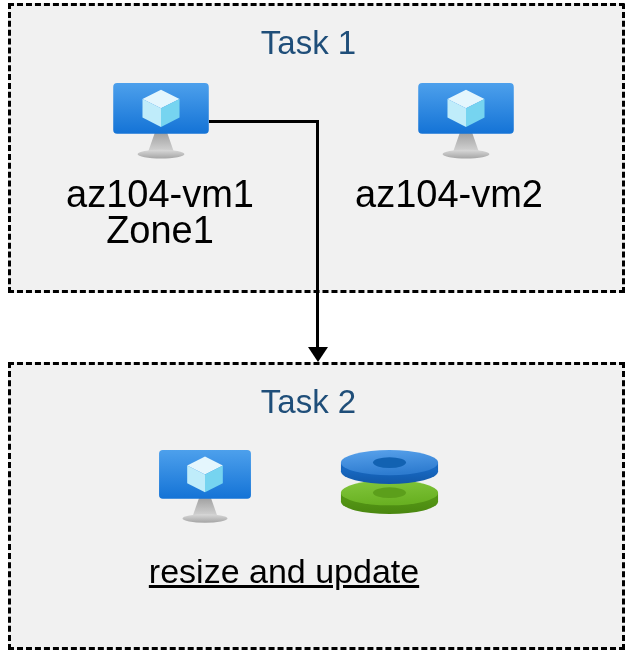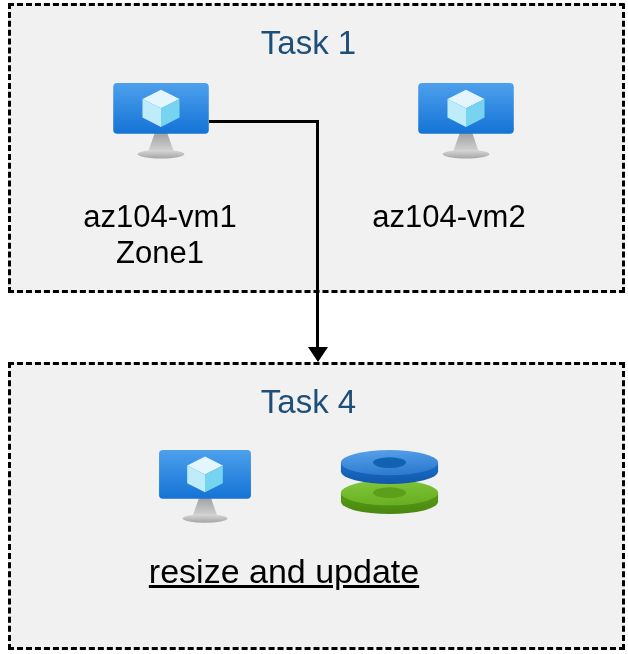--- a/index.html
+++ b/index.html
@@ -22,21 +22,21 @@
   }
   .task1-title{top:24px;}
   .task2-title{top:383px;}
   .icon{position:absolute;}
   .vm1-icon{left:112px;top:83px;width:98px;height:78px;}
   .vm2-icon{left:417px;top:83px;width:98px;height:78px;}
   .task2-vm-icon{left:158px;top:450px;width:94px;height:75px;}
   .disks-icon{left:339px;top:447px;width:101px;height:72px;}
   .vm-label{
     position:absolute;width:250px;text-align:center;
-    font-size:31px;line-height:36px;color:var(--label-text,#000);margin-top:23px;
+    font-size:38px;line-height:36px;color:var(--label-text,#000);
   }
   .vm1-label{left:35px;top:176px;}
   .vm2-label{left:324px;top:176px;}
   .caption{
     position:absolute;left:134px;top:552px;width:300px;text-align:center;
     font-size:34px;color:var(--label-text,#000);text-decoration:underline;
   }
   .conn-h{position:absolute;left:209px;top:120px;width:110px;height:3px;background:var(--arrow,#000);}
   .conn-v{position:absolute;left:316px;top:120px;width:3px;height:228px;background:var(--arrow,#000);}
   .arrow-head{
@@ -106,21 +106,21 @@
 
   <div class="vm-label vm2-label">
     <div>az104-vm2</div>
   </div>
 
   <div class="conn-h"></div>
   <div class="conn-v"></div>
   <div class="arrow-head"></div>
 
   <div class="task-box task2-box"></div>
-  <div class="task-title task2-title">Task 4</div>
+  <div class="task-title task2-title">Task 2</div>
 
   <svg class="icon task2-vm-icon" viewBox="0 0 100 80" xmlns="http://www.w3.org/2000/svg">
     <defs>
       <linearGradient id="scr3" x1="0" y1="0" x2="0" y2="1">
         <stop offset="0" stop-color="#4DA0EC"></stop>
           <stop offset="1" stop-color="#1473D6"></stop>
       </linearGradient>
       <linearGradient id="nk3" x1="0" y1="0" x2="0" y2="1">
         <stop offset="0" stop-color="#9E9E9E"></stop>
           <stop offset="1" stop-color="#D2D2D2"></stop>

